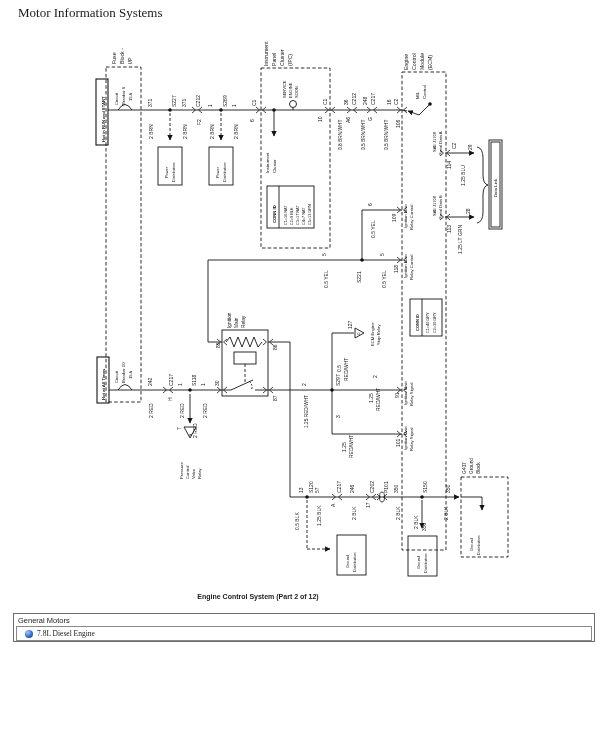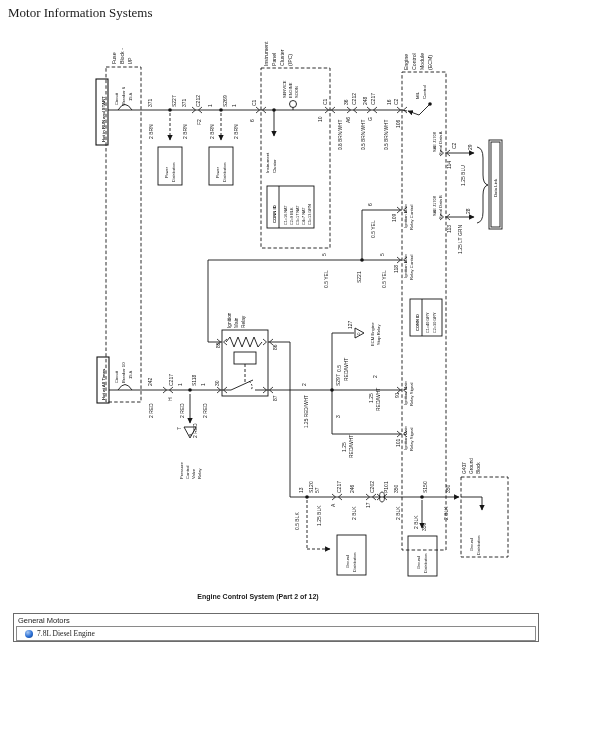--- a/index.html
+++ b/index.html
@@ -1,24 +1,24 @@
 <!DOCTYPE html>
 <html><head>
 <meta charset="utf-8">
 <style>
   html,body{margin:0;padding:0;background:#fff;}
   #page{position:relative;width:600px;height:754px;background:#fff;overflow:hidden;
         font-family:"Liberation Sans",sans-serif;}
-  #doc-title{position:absolute;left:8px;top:5px;font-family:"Liberation Serif",serif;
+  #doc-title{position:absolute;left:18px;top:5px;font-family:"Liberation Serif",serif;
         font-size:13px;color:#1a1a1a;}
   #wd{position:absolute;left:0;top:0;}
   #wd text{font-family:"Liberation Sans",sans-serif;}
   #caption{position:absolute;left:0;top:593px;width:516px;text-align:center;
         font-size:7px;font-weight:bold;color:#1a1a1a;}
-  #footer{position:absolute;left:13px;top:613px;width:526px;height:29px;
+  #footer{position:absolute;left:13px;top:613px;width:582px;height:29px;
         border:1px solid #6b6b6b;background:#fff;box-sizing:border-box;}
   #footer-group{font-size:7.5px;color:#1a1a1a;padding:2px 0 1px 4px;cursor:default;}
   #footer-inner{margin:0 2px;border:1px solid #8a8a8a;height:13px;display:flex;
         align-items:center;background:#fff;}
   .ball{width:8px;height:8px;border-radius:50%;margin:0 4px 0 8px;
         background:radial-gradient(circle at 35% 30%, #a9c9f2, #2a6fd6 55%, #123d7a);}
   #footer-item-label{font-size:7.5px;color:#1a1a1a;font-family:Liberation Serif, serif;}
 </style>
 </head>
 <body>

